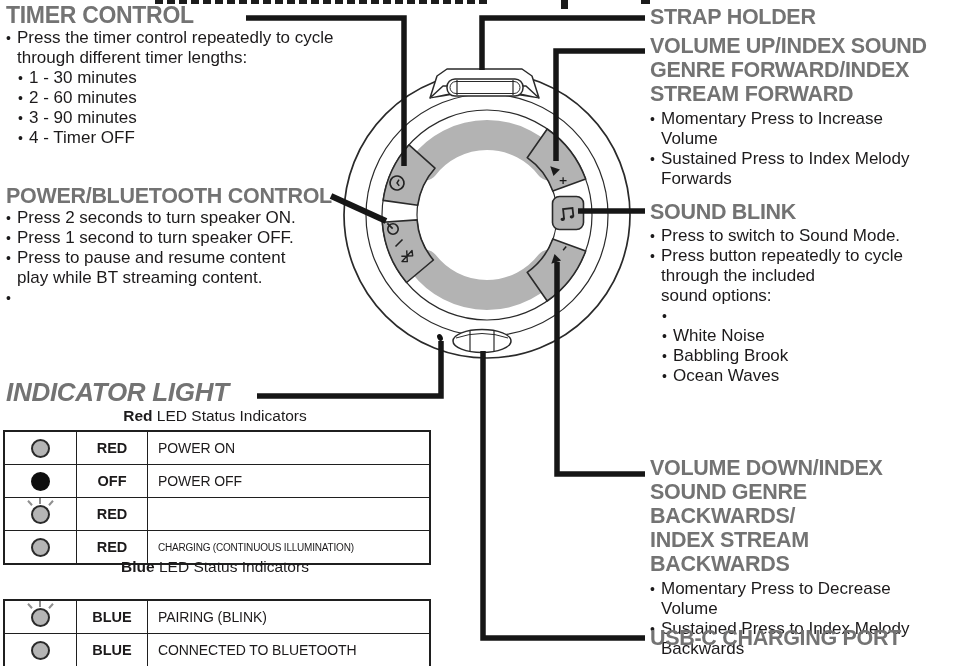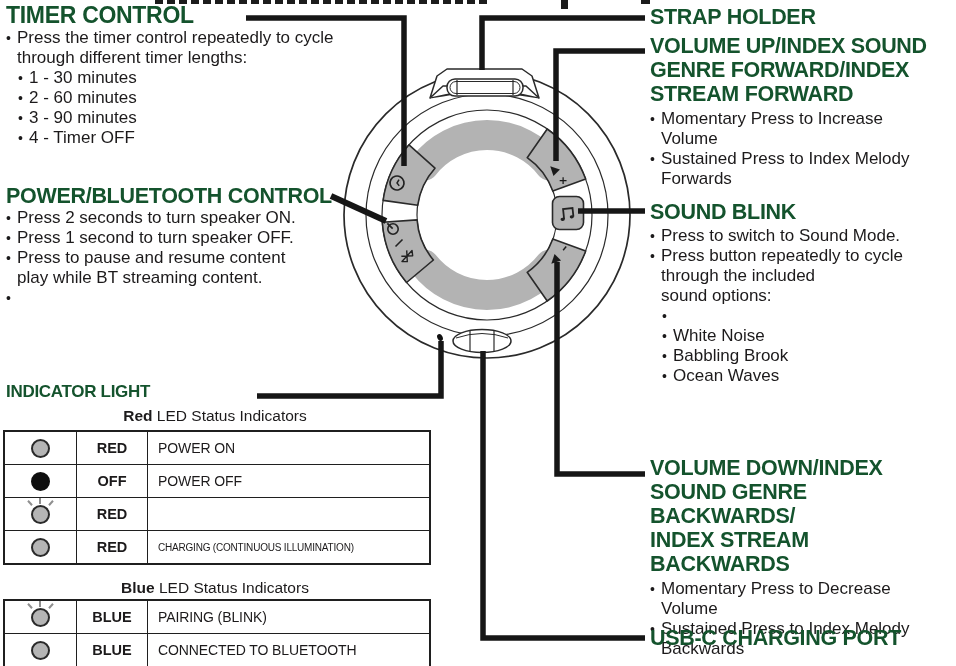--- a/index.html
+++ b/index.html
@@ -2,21 +2,21 @@
 <html><head>
 <meta charset="utf-8">
 <style>
   html,body{margin:0;padding:0;background:#fff;}
   .page{position:relative;width:956px;height:666px;background:#fff;overflow:hidden;
         font-family:"Liberation Sans",sans-serif;color:#1c1a1b;}
   .abs{position:absolute;}
   svg text{font-family:"DejaVu Sans",sans-serif;}
   
   .h2{font-weight:bold;font-size:21.5px;line-height:24px;letter-spacing:-0.3px;
-      margin:0;white-space:pre-line;color:#14532d;}
+      margin:0;white-space:pre-line;color:#737373;}
   
   .sec{position:absolute;z-index:4;}
   .b,.sub{display:flex;font-size:17px;line-height:20px;}
   .b{margin-top:0px;}
   .sub{margin-left:12px;}
   .dot{flex:none;width:11px;font-size:14px;line-height:20px;}
   .txt{white-space:pre-line;}
   
   .cap{position:absolute;z-index:4;width:424px;text-align:center;font-size:15.5px;}
   .cap b{font-weight:bold;}
@@ -164,21 +164,21 @@
         <span class="dot">•</span>
         <span class="txt">Press to pause and resume content
 play while BT streaming content.</span>
       </div>
     <div class="b">
         <span class="dot">•</span>
       </div>
   </div>
 
   <div class="sec" style="left:6px;top:380px;">
-    <h2 class="h2" style="font-size:17px;">INDICATOR LIGHT</h2>
+    <h2 class="h2" style="font-size:26px;font-style:italic;">INDICATOR LIGHT</h2>
   </div>
 
   <div class="cap" style="left:3px;top:407px;">
     <b>Red</b><span> LED Status Indicators</span>
   </div>
 
   <div class="ledtable" style="left:3px;top:430px;">
     <div class="trow" data-led="on">
       <div class="c1">
           <span class="ledwrap">
@@ -212,21 +212,21 @@
       <div class="c1">
           <span class="ledwrap">
             <span class="led"></span>
           </span>
         </div>
       <div class="c2">RED</div>
       <div class="c3">CHARGING (CONTINUOUS ILLUMINATION)</div>
     </div>
   </div>
 
-  <div class="cap" style="left:3px;top:579px;">
+  <div class="cap" style="left:3px;top:558px;">
     <b>Blue</b><span> LED Status Indicators</span>
   </div>
 
   <div class="ledtable" style="left:3px;top:599px;">
     <div class="trow" data-led="blink">
       <div class="c1">
           <span class="ledwrap">
             <i class="ray ray1"></i>
             <i class="ray ray2"></i>
             <i class="ray ray3"></i>

